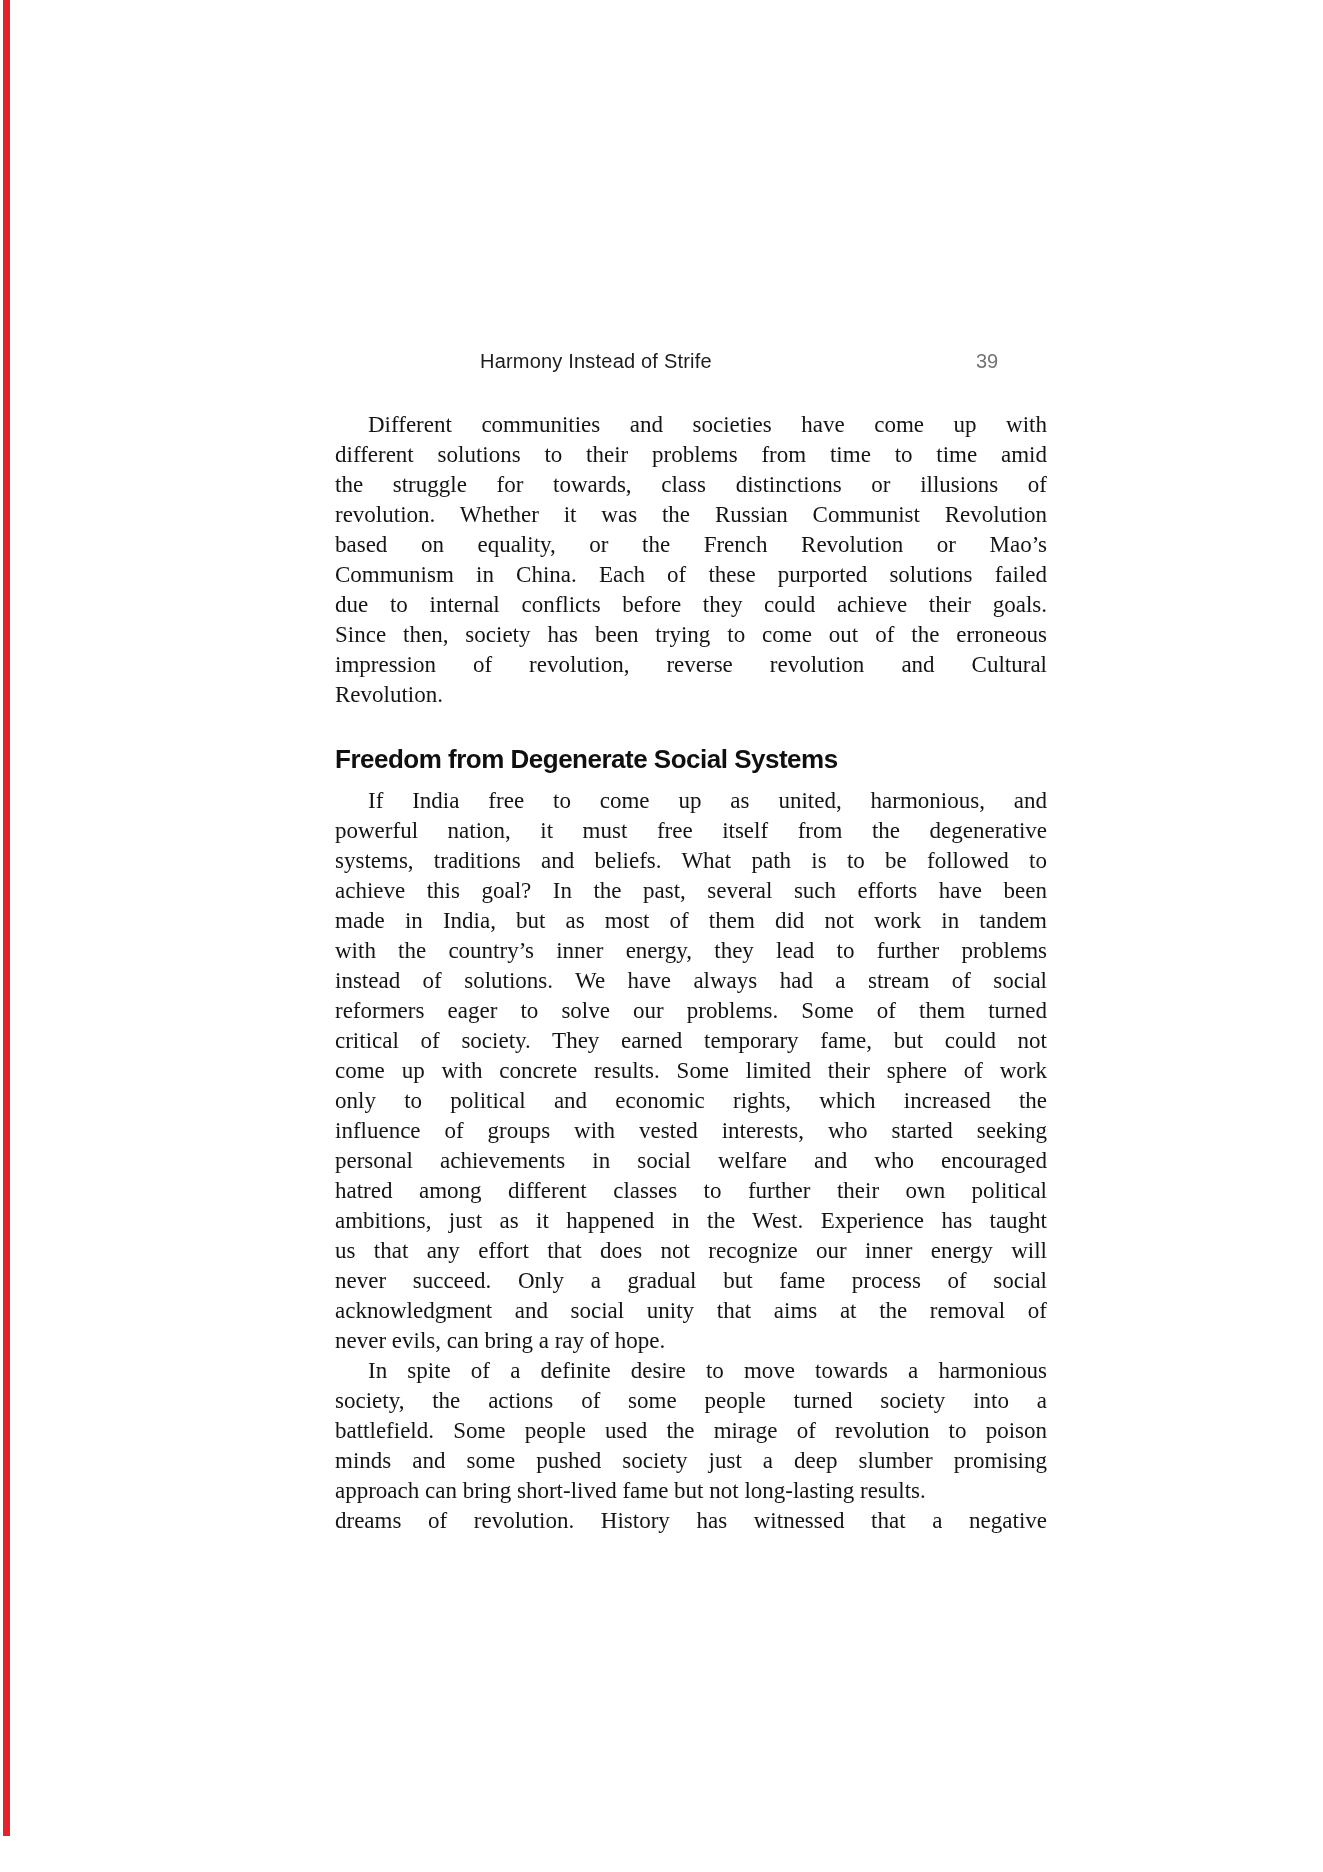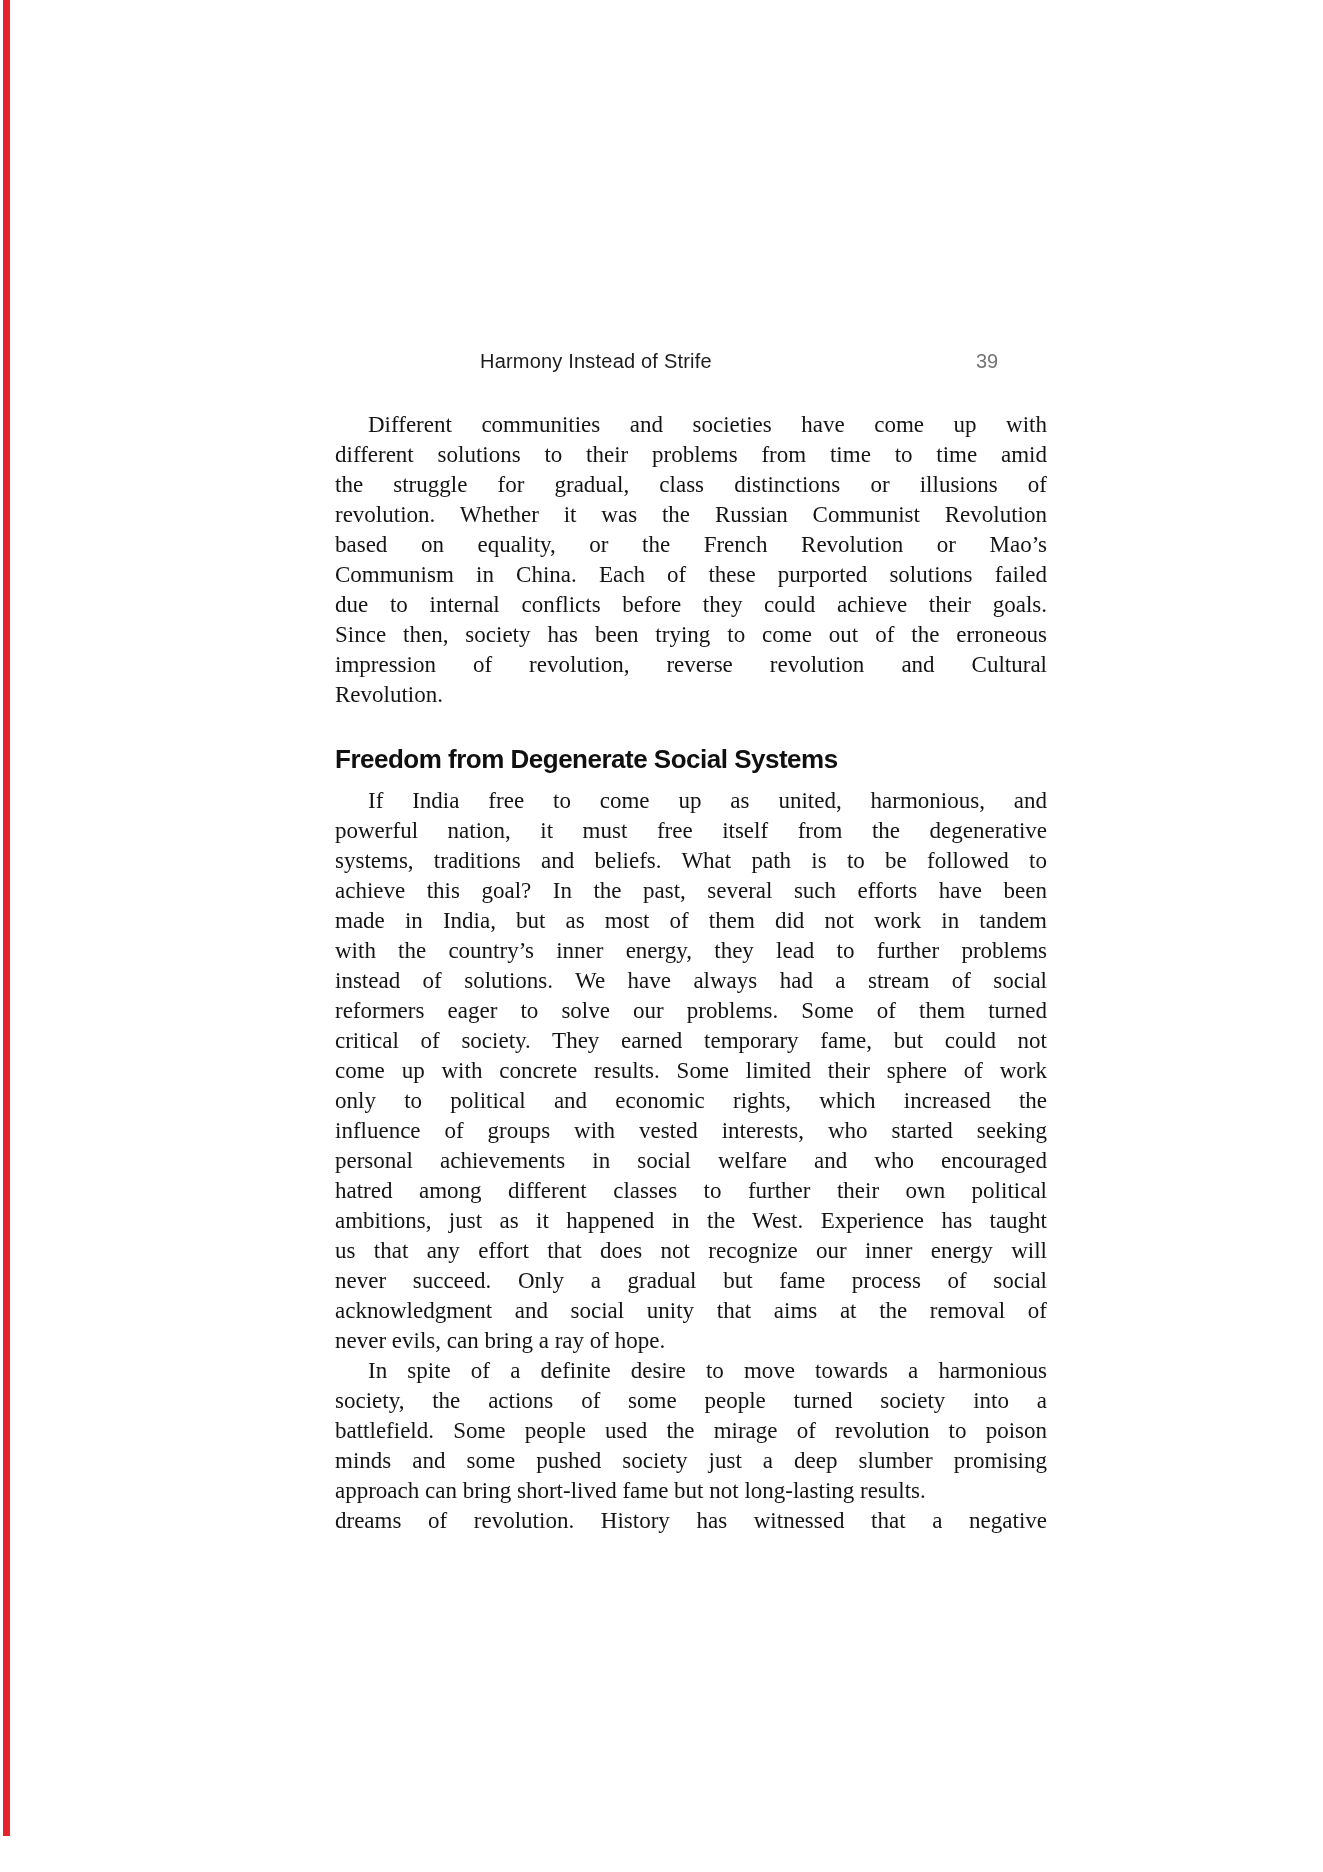--- a/index.html
+++ b/index.html
@@ -72,21 +72,21 @@
   <div class="edge-bar" style="background: rgb(230, 34, 42);"></div>
 
   <div class="running-head-title">Harmony Instead of Strife</div>
 
   <div class="running-head-folio">39</div>
 
   <div class="content">
     <div class="para">
         <div class="line indent">Different communities and societies have come up with</div>
         <div class="line">different solutions to their problems from time to time amid</div>
-        <div class="line">the struggle for gradual, class distinctions or illusions of</div>
+        <div class="line">the struggle for towards, class distinctions or illusions of</div>
         <div class="line">revolution. Whether it was the Russian Communist Revolution</div>
         <div class="line">based on equality, or the French Revolution or Mao’s</div>
         <div class="line">Communism in China. Each of these purported solutions failed</div>
         <div class="line">due to internal conflicts before they could achieve their goals.</div>
         <div class="line">Since then, society has been trying to come out of the erroneous</div>
         <div class="line">impression of revolution, reverse revolution and Cultural</div>
         <div class="line last">Revolution.</div>
       </div>
 
     <h2 class="section-heading">Freedom from Degenerate Social Systems</h2>

